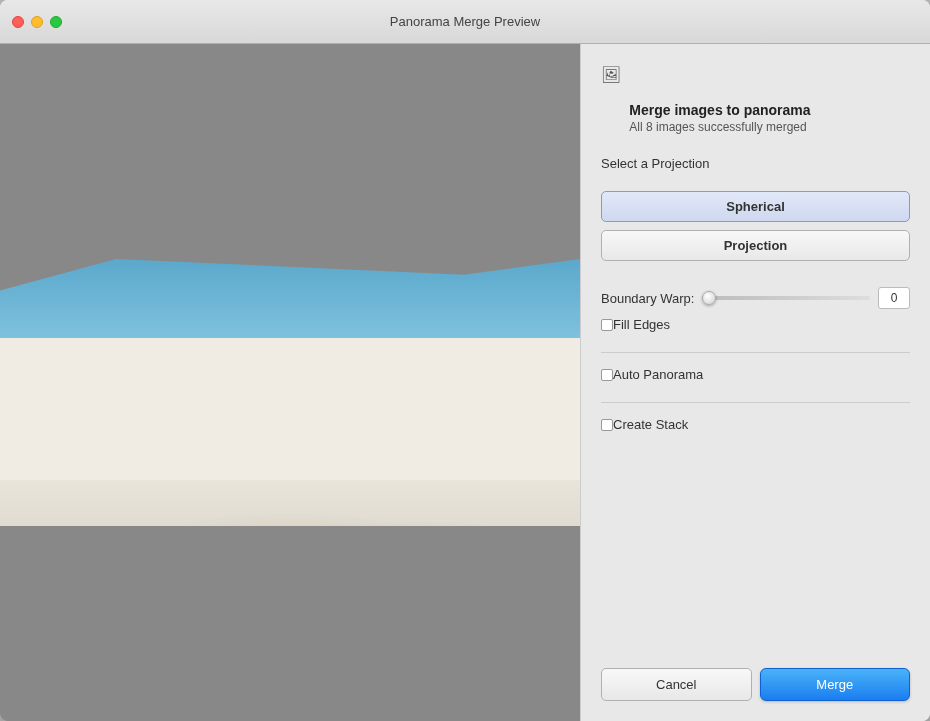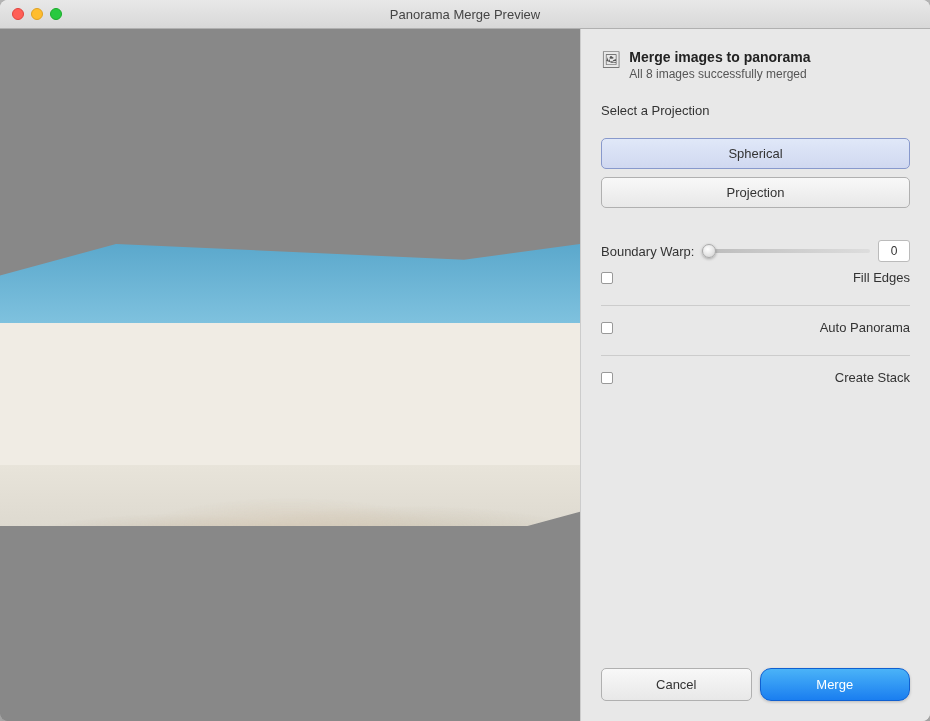--- a/index.html
+++ b/index.html
@@ -15,21 +15,21 @@
       width: 930px;
       height: 721px;
       background: #ececec;
       border-radius: 8px;
       overflow: hidden;
       display: flex;
       flex-direction: column;
       box-shadow: 0 10px 40px rgba(0,0,0,0.4);
     }
     .title-bar {
-      height: 29px;
+      height: 44px;
       background: linear-gradient(to bottom, #e8e8e8, #d8d8d8);
       display: flex;
       align-items: center;
       padding: 0 12px;
       border-bottom: 1px solid #b0b0b0;
       flex-shrink: 0;
       position: relative;
     }
     .traffic-lights {
       display: flex;
@@ -84,20 +84,21 @@
       margin-top: 1px;
     }
     .header-text-group {
       display: flex;
       flex-direction: column;
     }
     .header-title {
       font-size: 14px;
       font-weight: 600;
       color: #222;
+      margin-top: 38px;
     }
     .header-subtitle {
       font-size: 12px;
       color: #555;
       margin-top: 2px;
     }
     .section-label {
       font-size: 13px;
       color: #333;
       margin-top: 16px;
@@ -109,30 +110,31 @@
       width: 100%;
       padding: 7px 12px;
       margin-bottom: 8px;
       background: linear-gradient(to bottom, #f8f8f8, #e8e8e8);
       border: 1px solid #b0b0b0;
       border-radius: 5px;
       font-size: 13px;
       color: #333;
       cursor: pointer;
       text-align: center;
+      font-weight: bold;
     }
     .projection-btn.active {
       background: linear-gradient(to bottom, #e0e8f8, #d0d8f0);
       border-color: #8899cc;
     }
     .boundary-warp-row {
       display: flex;
       align-items: center;
       gap: 8px;
-      margin-top: 24px;
+      margin-top: 18px;
       margin-bottom: 8px;
     }
     .boundary-label {
       font-size: 13px;
       color: #333;
       white-space: nowrap;
     }
     .slider-track {
       flex: 1;
       height: 4px;
@@ -161,23 +163,21 @@
       text-align: center;
       font-size: 12px;
       display: flex;
       align-items: center;
       justify-content: center;
       color: #333;
     }
     .checkbox-row {
       display: flex;
       align-items: center;
-      gap: 6px;
       margin-bottom: 6px;
-      justify-content: space-between;
     }
     .checkbox {
       width: 12px;
       height: 12px;
       border: 1px solid #999;
       border-radius: 2px;
       background: white;
       flex-shrink: 0;
       display: flex;
       align-items: center;
@@ -206,21 +206,21 @@
       font-size: 13px;
       color: #333;
       cursor: pointer;
       text-align: center;
     }
     .merge-btn {
       width: 100%;
       padding: 8px 12px;
       background: linear-gradient(to bottom, #4ab3f8, #1a7ef0);
       border: 1px solid #1060d0;
-      border-radius: 11px;
+      border-radius: 6px;
       font-size: 13px;
       color: white;
       cursor: pointer;
       text-align: center;
       font-weight: 500;
       box-shadow: 0 1px 3px rgba(0,0,0,0.2);
     }
 
     
     .pano-scene {

